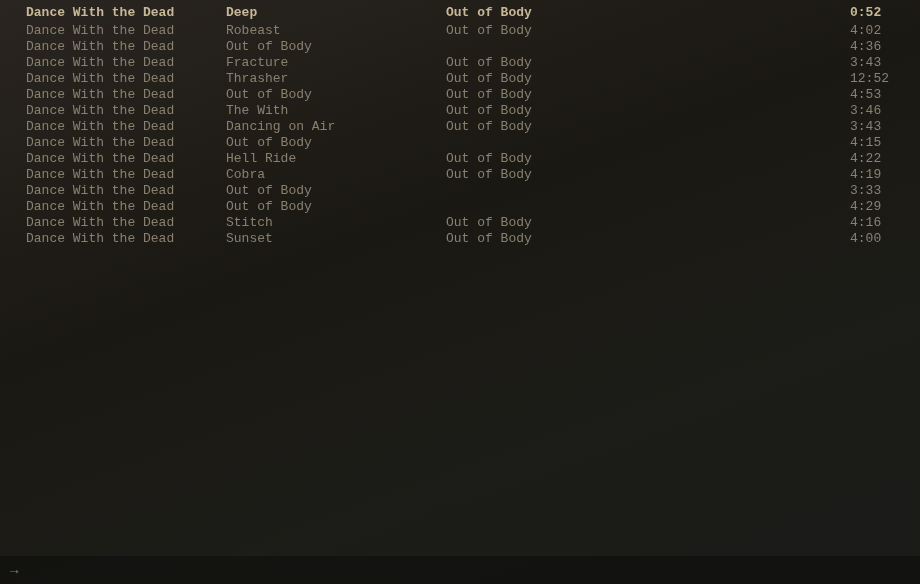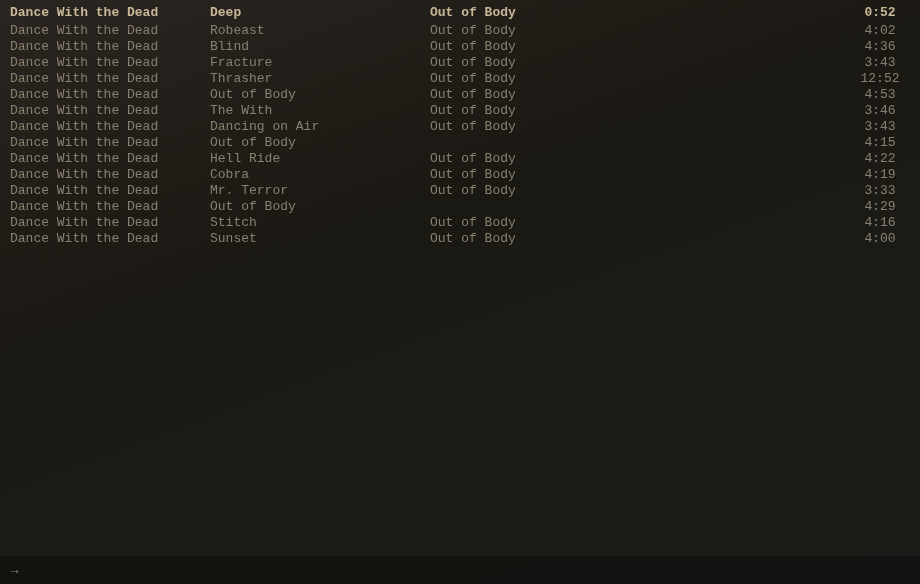--- a/index.html
+++ b/index.html
@@ -23,20 +23,21 @@
       padding: 4px 0;
       width: 100%;
     }
 
     .track-row {
       display: flex;
       align-items: center;
       height: 16px;
       padding: 0 10px;
       cursor: default;
+      margin-left: 16px;
     }
 
     .track-row.header {
       color: #c8b898;
       font-weight: bold;
       margin-bottom: 2px;
     }
 
     .col-artist {
       width: 200px;
@@ -56,21 +57,21 @@
 
     .col-album {
       flex: 1;
       white-space: nowrap;
       overflow: hidden;
       text-overflow: ellipsis;
     }
 
     .col-duration {
       width: 60px;
-      text-align: center;
+      text-align: left;
       flex-shrink: 0;
     }
 
     .header .col-artist,
     .header .col-title,
     .header .col-album,
     .header .col-duration {
       color: #c8b898;
     }
 
@@ -103,21 +104,20 @@
     <span class="col-duration">0:52</span>
   </div>
 <div class="track-row">
       <span class="col-artist">Dance With the Dead</span>
       <span class="col-title">Robeast</span>
       <span class="col-album">Out of Body</span>
       <span class="col-duration">4:02</span>
     </div>
     <div class="track-row">
       <span class="col-artist">Dance With the Dead</span>
-      <span class="col-title">Blind</span>
       <span class="col-album">Out of Body</span>
       <span class="col-duration">4:36</span>
     </div>
     <div class="track-row">
       <span class="col-artist">Dance With the Dead</span>
       <span class="col-title">Fracture</span>
       <span class="col-album">Out of Body</span>
       <span class="col-duration">3:43</span>
     </div>
     <div class="track-row">
@@ -156,21 +156,20 @@
       <span class="col-duration">4:22</span>
     </div>
     <div class="track-row">
       <span class="col-artist">Dance With the Dead</span>
       <span class="col-title">Cobra</span>
       <span class="col-album">Out of Body</span>
       <span class="col-duration">4:19</span>
     </div>
     <div class="track-row">
       <span class="col-artist">Dance With the Dead</span>
-      <span class="col-title">Mr. Terror</span>
       <span class="col-album">Out of Body</span>
       <span class="col-duration">3:33</span>
     </div>
     <div class="track-row">
       <span class="col-artist">Dance With the Dead</span>
       <span class="col-album">Out of Body</span>
       <span class="col-duration">4:29</span>
     </div>
     <div class="track-row">
       <span class="col-artist">Dance With the Dead</span>

